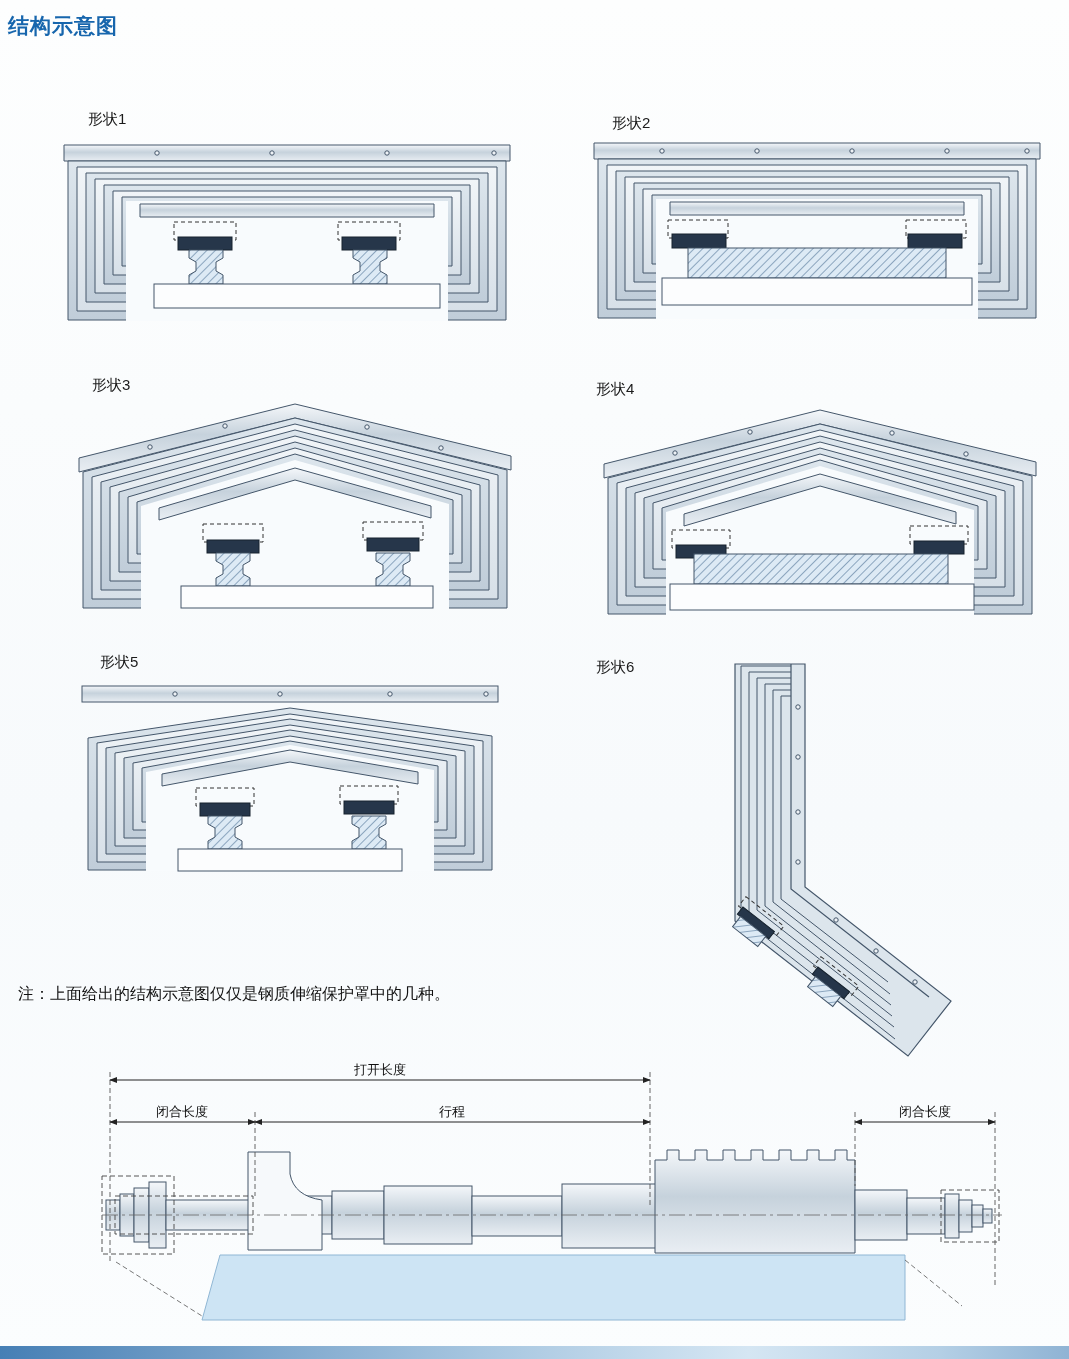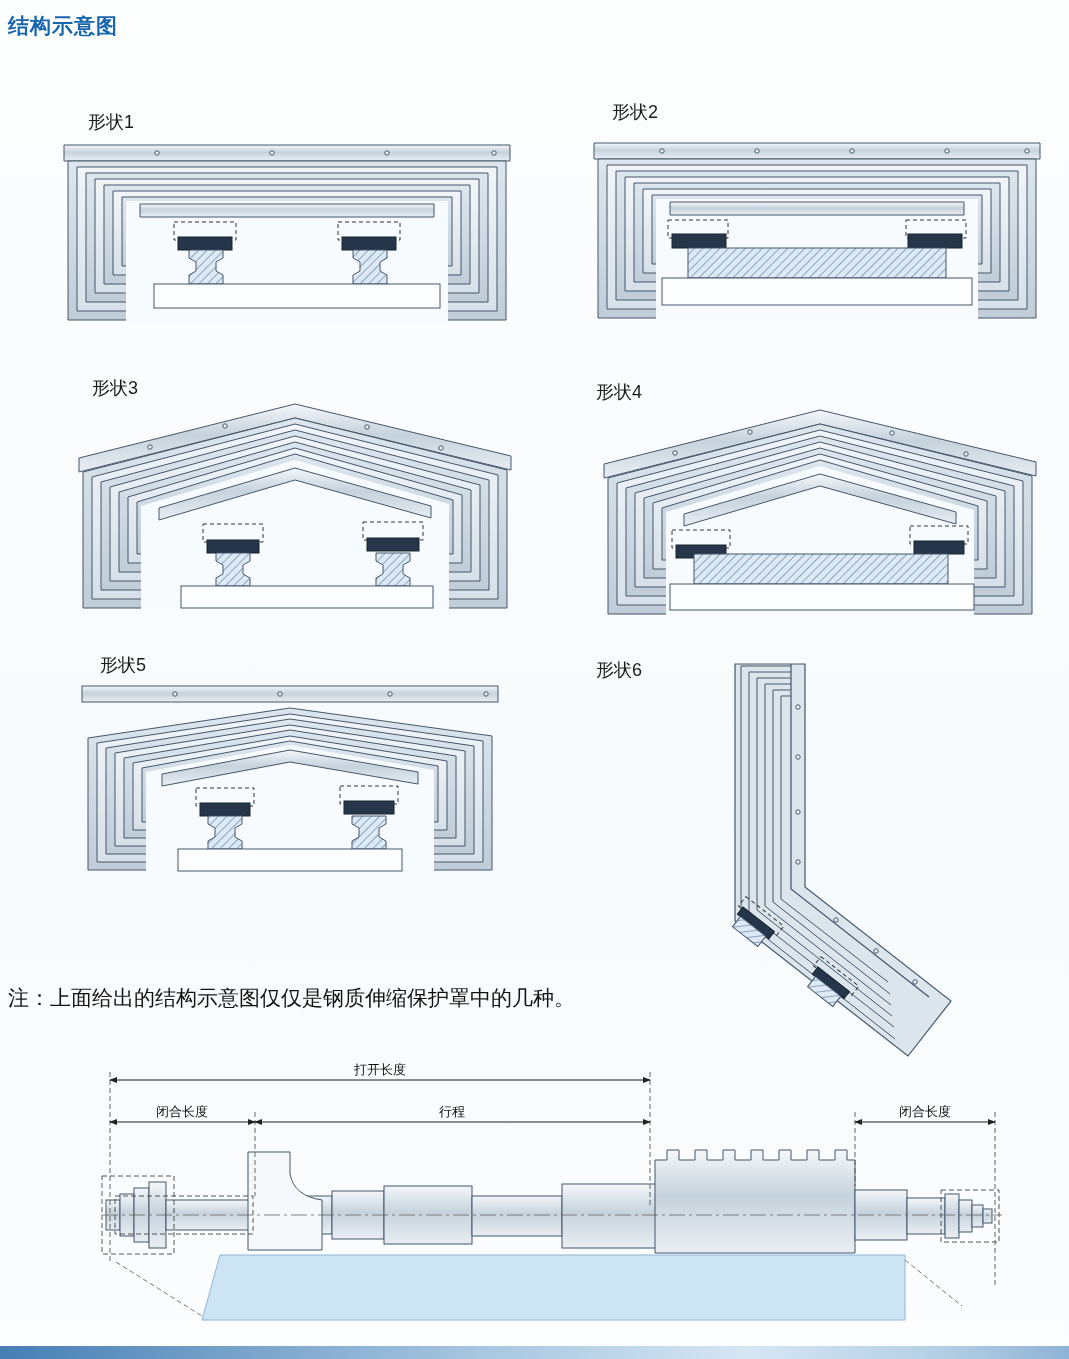--- a/index.html
+++ b/index.html
@@ -5,22 +5,22 @@
   html,body{margin:0;padding:0;background:#eef1f4;}
   .page{
     position:relative;width:1069px;height:1359px;margin:0 auto;
     background:linear-gradient(180deg,#fdfefe 0%,#f7fafc 60%,#fbfdfe 100%);
     font-family:Liberation Sans, sans-serif;overflow:hidden;
   }
   .page-title{
     position:absolute;left:8px;top:12px;font-size:21px;font-weight:bold;
     color:#1766ad;letter-spacing:1px;
   }
-  .fig-label{position:absolute;font-size:18px;color:#1b1b1b;}
-  .note-text{position:absolute;left:8px;top:984px;font-size:21px;color:#111;}
+  .fig-label{position:absolute;font-size:15px;color:#1b1b1b;}
+  .note-text{position:absolute;left:18px;top:984px;font-size:16px;color:#111;}
   .footer-bar{
     position:absolute;left:0;top:1346px;width:1069px;height:13px;
     background:linear-gradient(90deg,#467fb5 0%,#6f9cc6 18%,#a7c6e0 45%,#d5e6f3 70%,#b4cfe5 88%,#8fb3d4 100%);
   }
   svg.fig{position:absolute;}
   .dimtext{font-size:13px;fill:#111;}
 </style>
 </head>
 <body>
 
@@ -50,21 +50,21 @@
       </marker>
       <marker id="arrS" viewBox="0 0 10 10" refX="1" refY="5" markerWidth="8" markerHeight="8" orient="auto">
         <path d="M10,1 L0,5 L10,9 Z" fill="#222"></path>
       </marker>
     </defs>
   </svg>
 
   <div class="page-title">结构示意图</div>
 
   <div class="fig-label" style="left:88px;top:110px">形状1</div>
-  <div class="fig-label" style="left:612px;top:100px">形状2</div>
+  <div class="fig-label" style="left:612px;top:114px">形状2</div>
   <div class="fig-label" style="left:92px;top:376px">形状3</div>
   <div class="fig-label" style="left:596px;top:380px">形状4</div>
   <div class="fig-label" style="left:100px;top:653px">形状5</div>
   <div class="fig-label" style="left:596px;top:658px">形状6</div>
 
   <svg class="fig" style="left:62px;top:140px" width="450" height="185" viewBox="0 0 450 185">
     <g stroke="#44566a" stroke-width="1">
       <polygon points="2,5 448,5 448,21 2,21" fill="url(#metalV)"></polygon>
       <circle cx="95" cy="13" r="2.2" fill="#eef2f6"></circle>
         <circle cx="210" cy="13" r="2.2" fill="#eef2f6"></circle>

